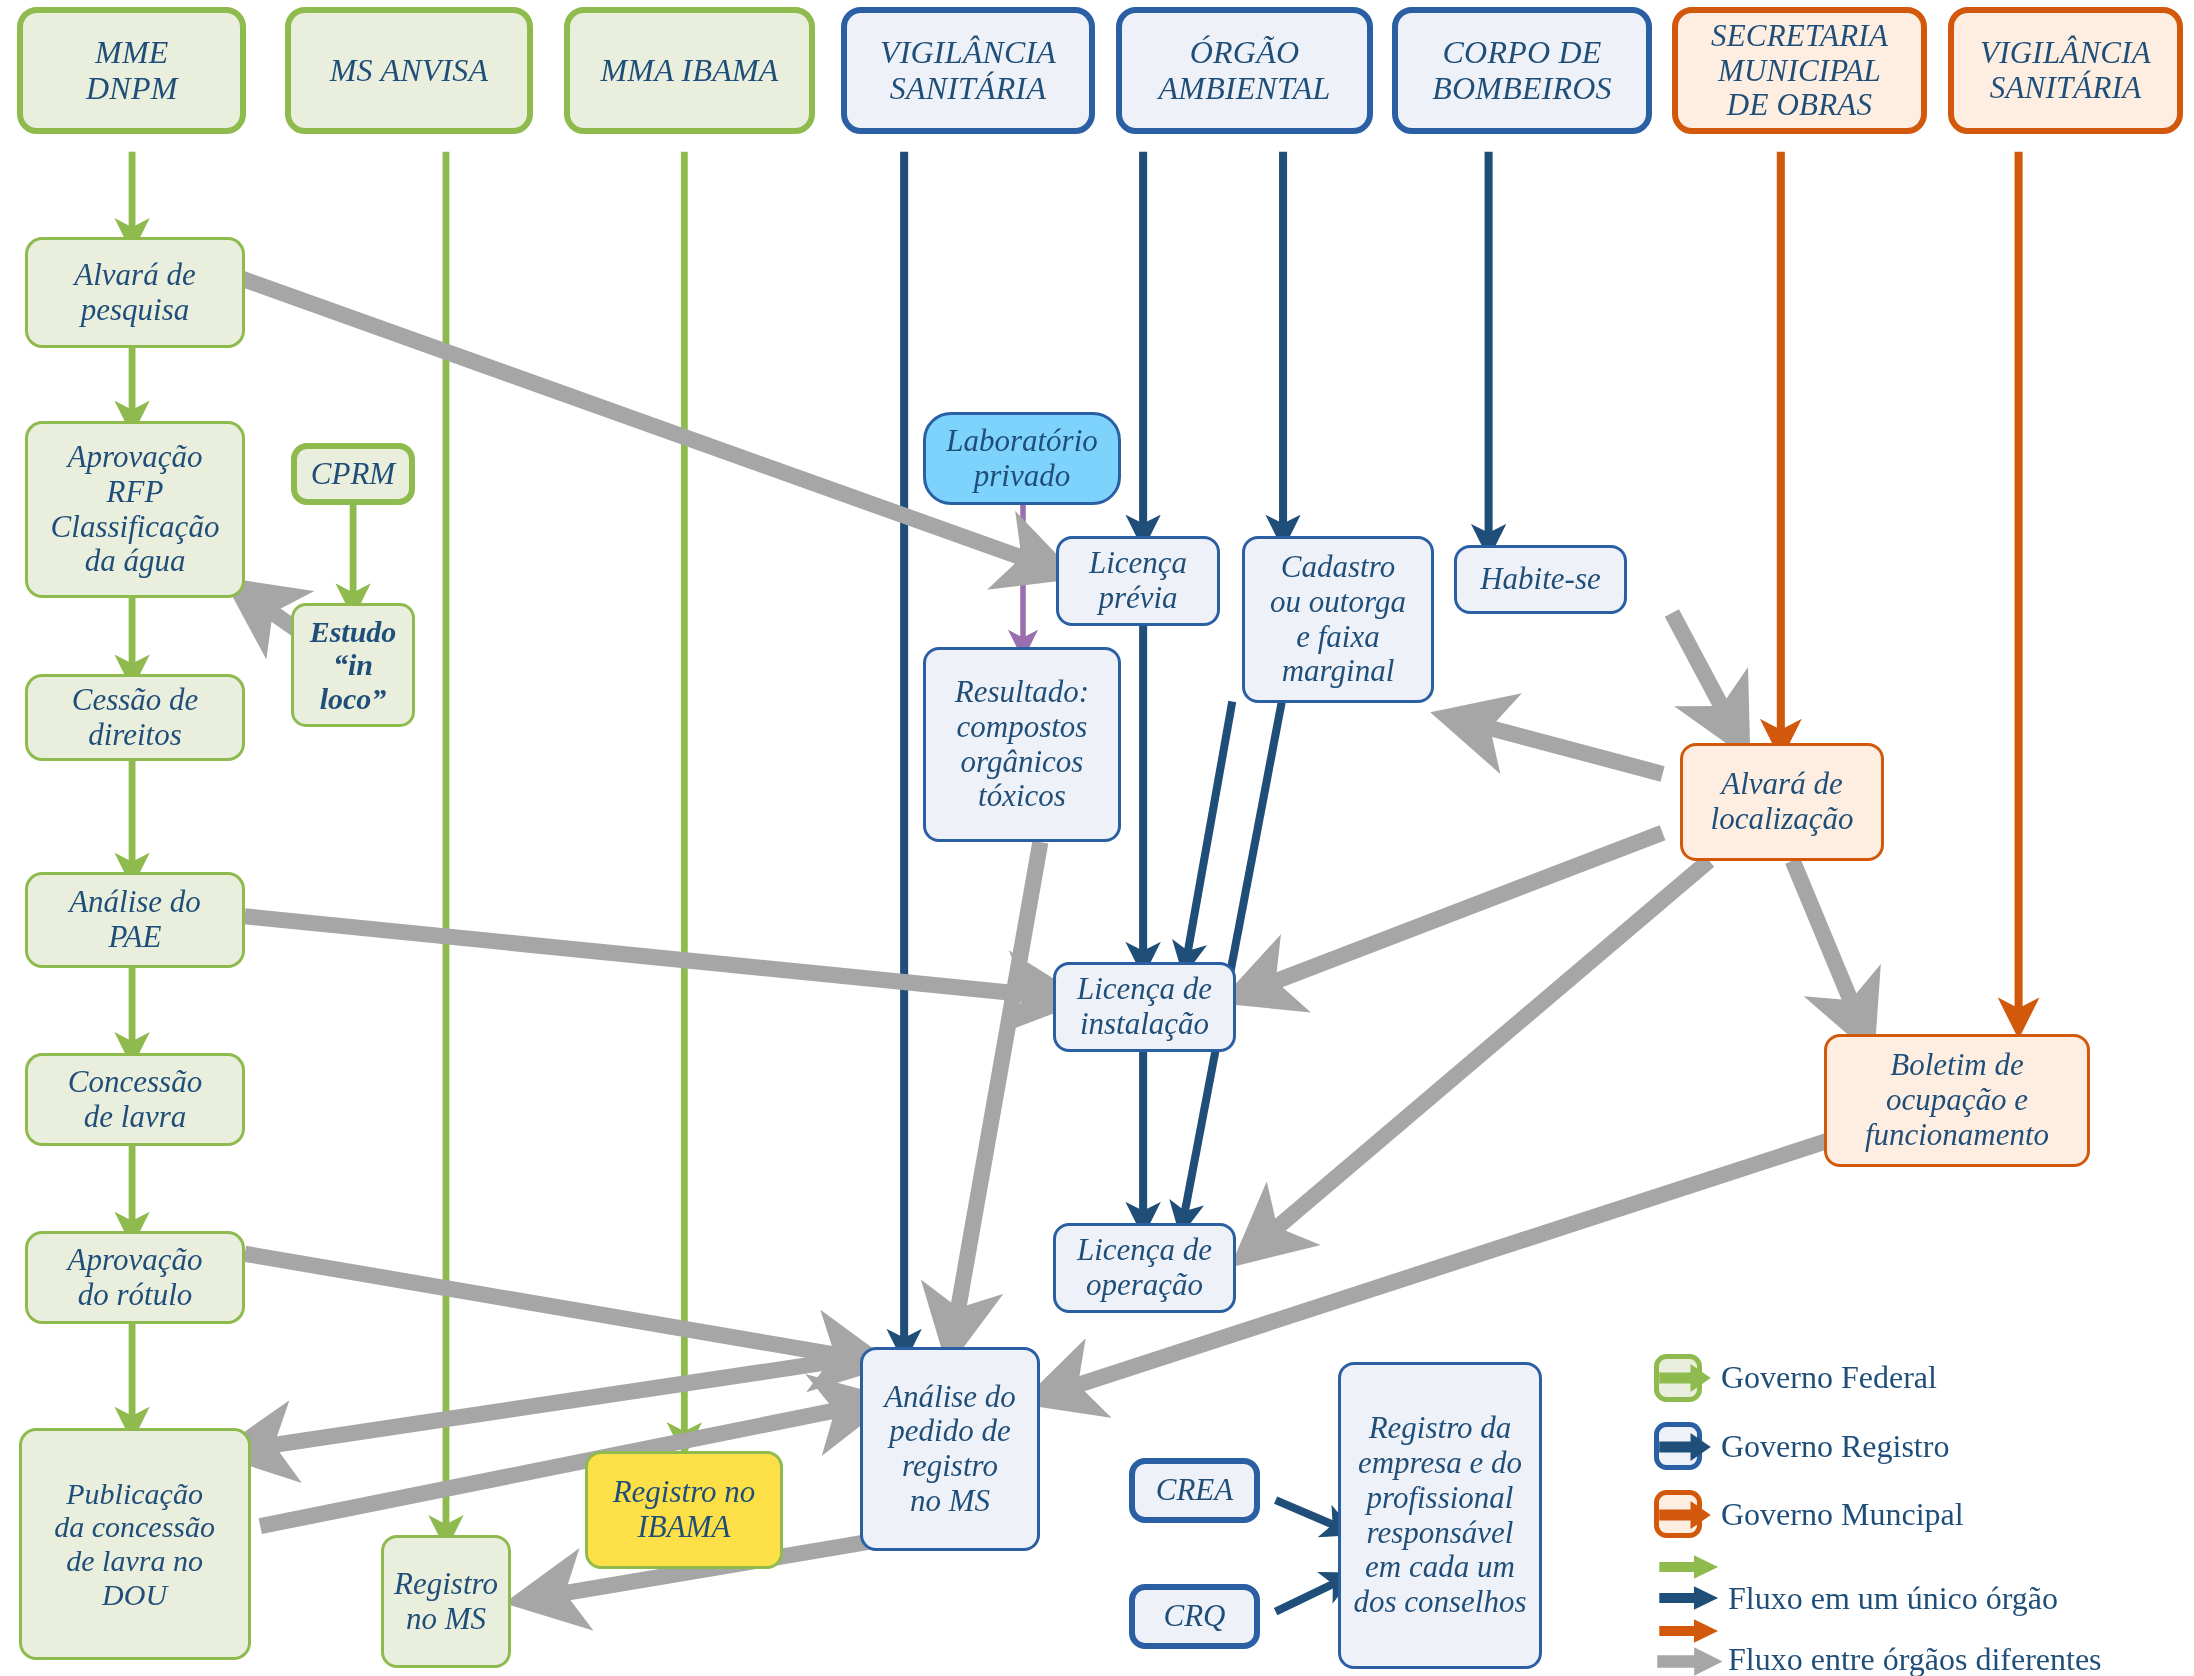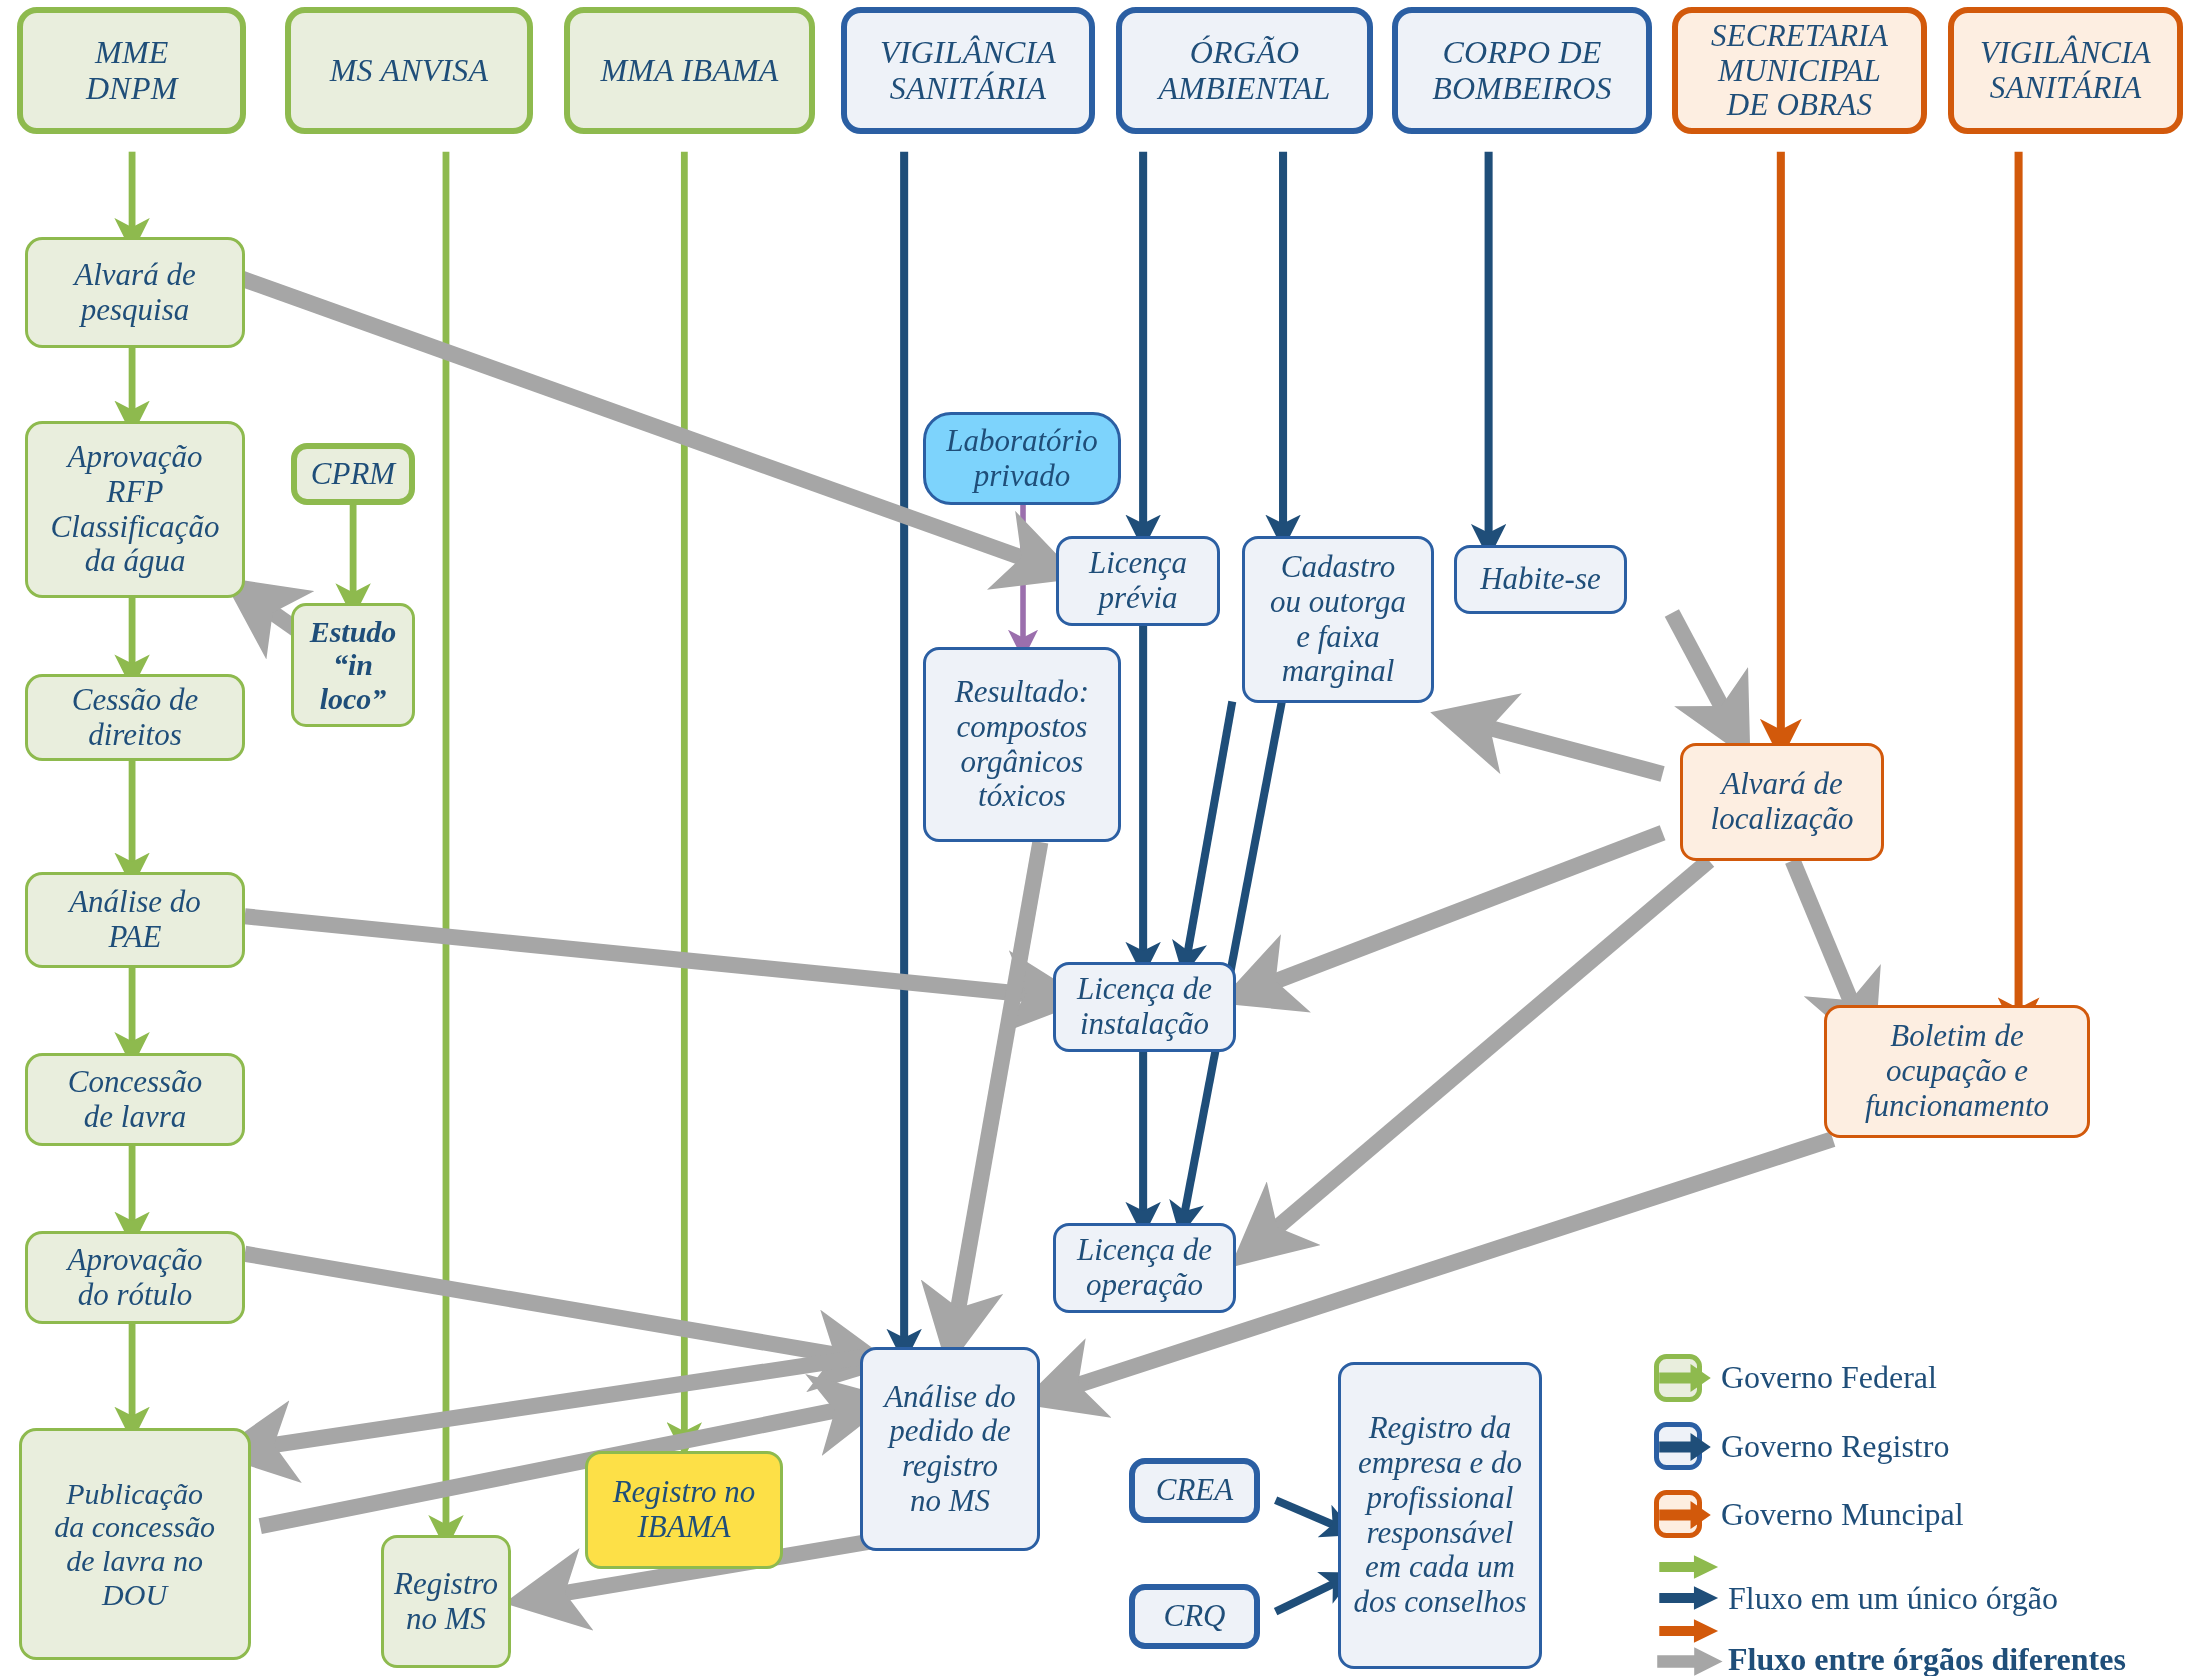--- a/index.html
+++ b/index.html
@@ -227,21 +227,21 @@
 profissional
 responsável
 em cada um
 dos conselhos</span>
   </div>
 
   <div class="nodeLabel" style="left:1680px;top:743px;width:204px;height:118px;font-size:31px;border:3.1px solid #d2590b;background:#fdeee1;border-radius:16px;box-sizing:border-box;">
     <span style="white-space:pre-line;">Alvará de
 localização</span>
   </div>
-  <div class="nodeLabel" style="left:1824px;top:1005px;width:266px;height:133px;font-size:31px;border:3.1px solid #d2590b;background:#fdeee1;border-radius:16px;box-sizing:border-box;">
+  <div class="nodeLabel" style="left:1824px;top:1034px;width:266px;height:133px;font-size:31px;border:3.1px solid #d2590b;background:#fdeee1;border-radius:16px;box-sizing:border-box;">
     <span style="white-space:pre-line;">Boletim de
 ocupação e
 funcionamento</span>
   </div>
 
   <div style="position:absolute;left:1647px;top:1350px;width:539px;height:316px;">
 
     <div style="position:absolute;left:7.4px;top:3.7px;width:48px;height:48px;border:5.6px solid #8eba4e;background:#e9eedd;border-radius:12.4px;box-sizing:border-box;"></div>
     <svg style="position:absolute;left:11px;top:12.4px;width:54px;height:32px;" viewBox="0 0 88 52">
       <path d="M2,17 L53,17 L53,3 L86,26 L53,49 L53,35 L2,35 z" fill="#8eba4e"></path>
@@ -267,17 +267,17 @@
       <path d="M2,13 L58,13 L58,2 L97,21 L58,40 L58,29 L2,29 z" fill="#1f4e79"></path>
     </svg>
     <div class="legendText" style="left:81px;top:230px;height:36px;font-size:32px;">Fluxo em um único órgão</div>
 
     <svg style="position:absolute;left:11px;top:268px;width:62px;height:26px;" viewBox="0 0 100 42">
       <path d="M2,13 L58,13 L58,2 L97,21 L58,40 L58,29 L2,29 z" fill="#d2590b"></path>
     </svg>
     <svg style="position:absolute;left:8.7px;top:296px;width:69px;height:31px;" viewBox="0 0 112 50">
       <path d="M2,15 L62,15 L62,2 L108,25 L62,48 L62,35 L2,35 z" fill="#a6a6a6"></path>
     </svg>
-    <div class="legendText" style="left:81px;top:291px;height:36px;font-size:32px;font-weight:bold;">Fluxo entre órgãos diferentes</div>
+    <div class="legendText" style="left:81px;top:291px;height:36px;font-size:32px;">Fluxo entre órgãos diferentes</div>
   </div>
 
 </div>
 
 
 </body></html>

